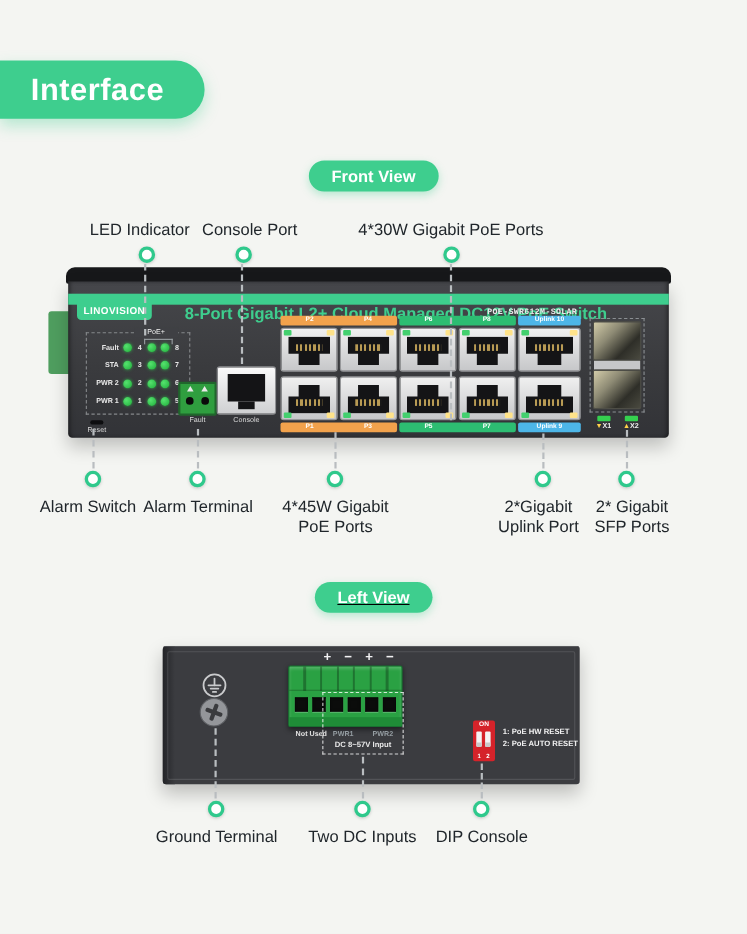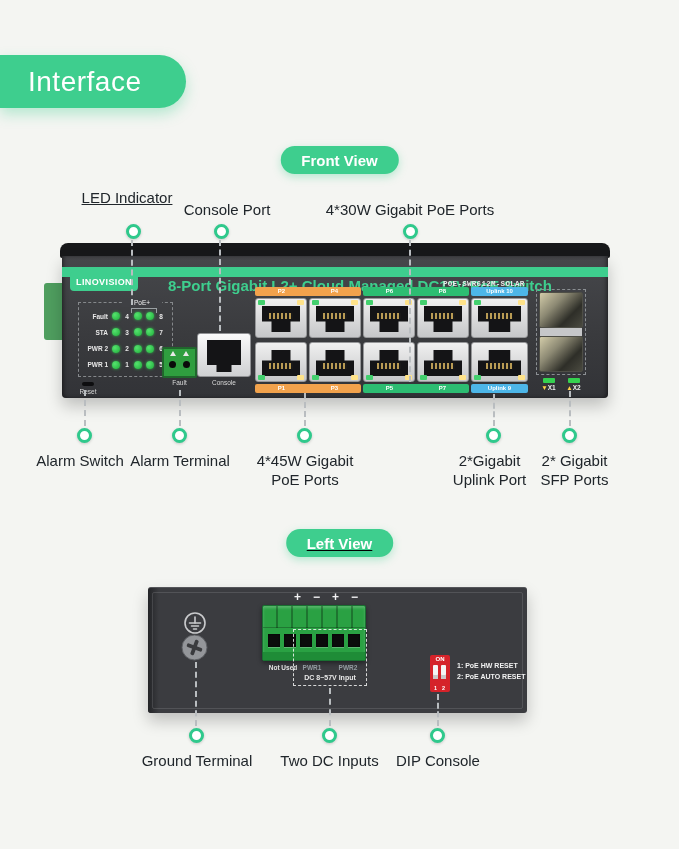--- a/index.html
+++ b/index.html
@@ -3,21 +3,21 @@
 <meta charset="utf-8">
 <style>
   html,body{margin:0;padding:0;background:#e9eae7;}
   .canvas{position:relative;width:679px;height:849px;margin:0 auto;background:#f4f5f2;
           font-family:"Liberation Sans",sans-serif;overflow:hidden;}
 
   
   .banner{position:absolute;left:0;top:55px;width:186px;height:53px;background:#3ece8e;
           border-radius:0 27px 27px 0;display:flex;align-items:center;padding-left:28px;
           box-sizing:border-box;box-shadow:0 6px 14px rgba(62,206,142,.35);}
-  .banner span{font-size:28px;font-weight:normal;color:#fff;letter-spacing:.5px;}
+  .banner span{font-size:28px;font-weight:bold;color:#fff;letter-spacing:.5px;}
 
   
   .pill{position:absolute;left:50%;transform:translateX(-50%);height:28px;padding:0 21px;
         background:#3ece8e;border-radius:14px;display:flex;align-items:center;
         box-shadow:0 3px 8px rgba(62,206,142,.35);}
   .pill span{font-size:15px;font-weight:bold;color:#fff;}
   .pill.front{top:146px;} .pill.left{top:529px;text-decoration:underline;}
 
   
   .clabel{position:absolute;font-size:15px;color:#20262b;text-align:center;
@@ -152,21 +152,21 @@
 <div class="canvas">
 
   <div class="banner">
     <span>Interface</span>
   </div>
 
   <div class="pill front">
     <span>Front View</span>
   </div>
 
-  <div class="clabel" style="left:47px;top:188px;width:160px;text-decoration:underline;">LED Indicator</div>
+  <div class="clabel" style="left:47px;top:200px;width:160px;">LED Indicator</div>
   <div class="clabel" style="left:147px;top:200px;width:160px;">Console Port</div>
   <div class="clabel" style="left:310px;top:200px;width:200px;">4*30W Gigabit PoE Ports</div>
 
   <div class="cdot" style="left:126px;top:224px;"></div>
   <div class="cdot" style="left:214px;top:224px;"></div>
   <div class="cdot" style="left:403px;top:224px;"></div>
   <div class="cline" style="left:131px;top:240px;height:65px;"></div>
   <div class="cline" style="left:219px;top:240px;height:91px;"></div>
   <div class="cline" style="left:409px;top:240px;height:142px;"></div>
 

